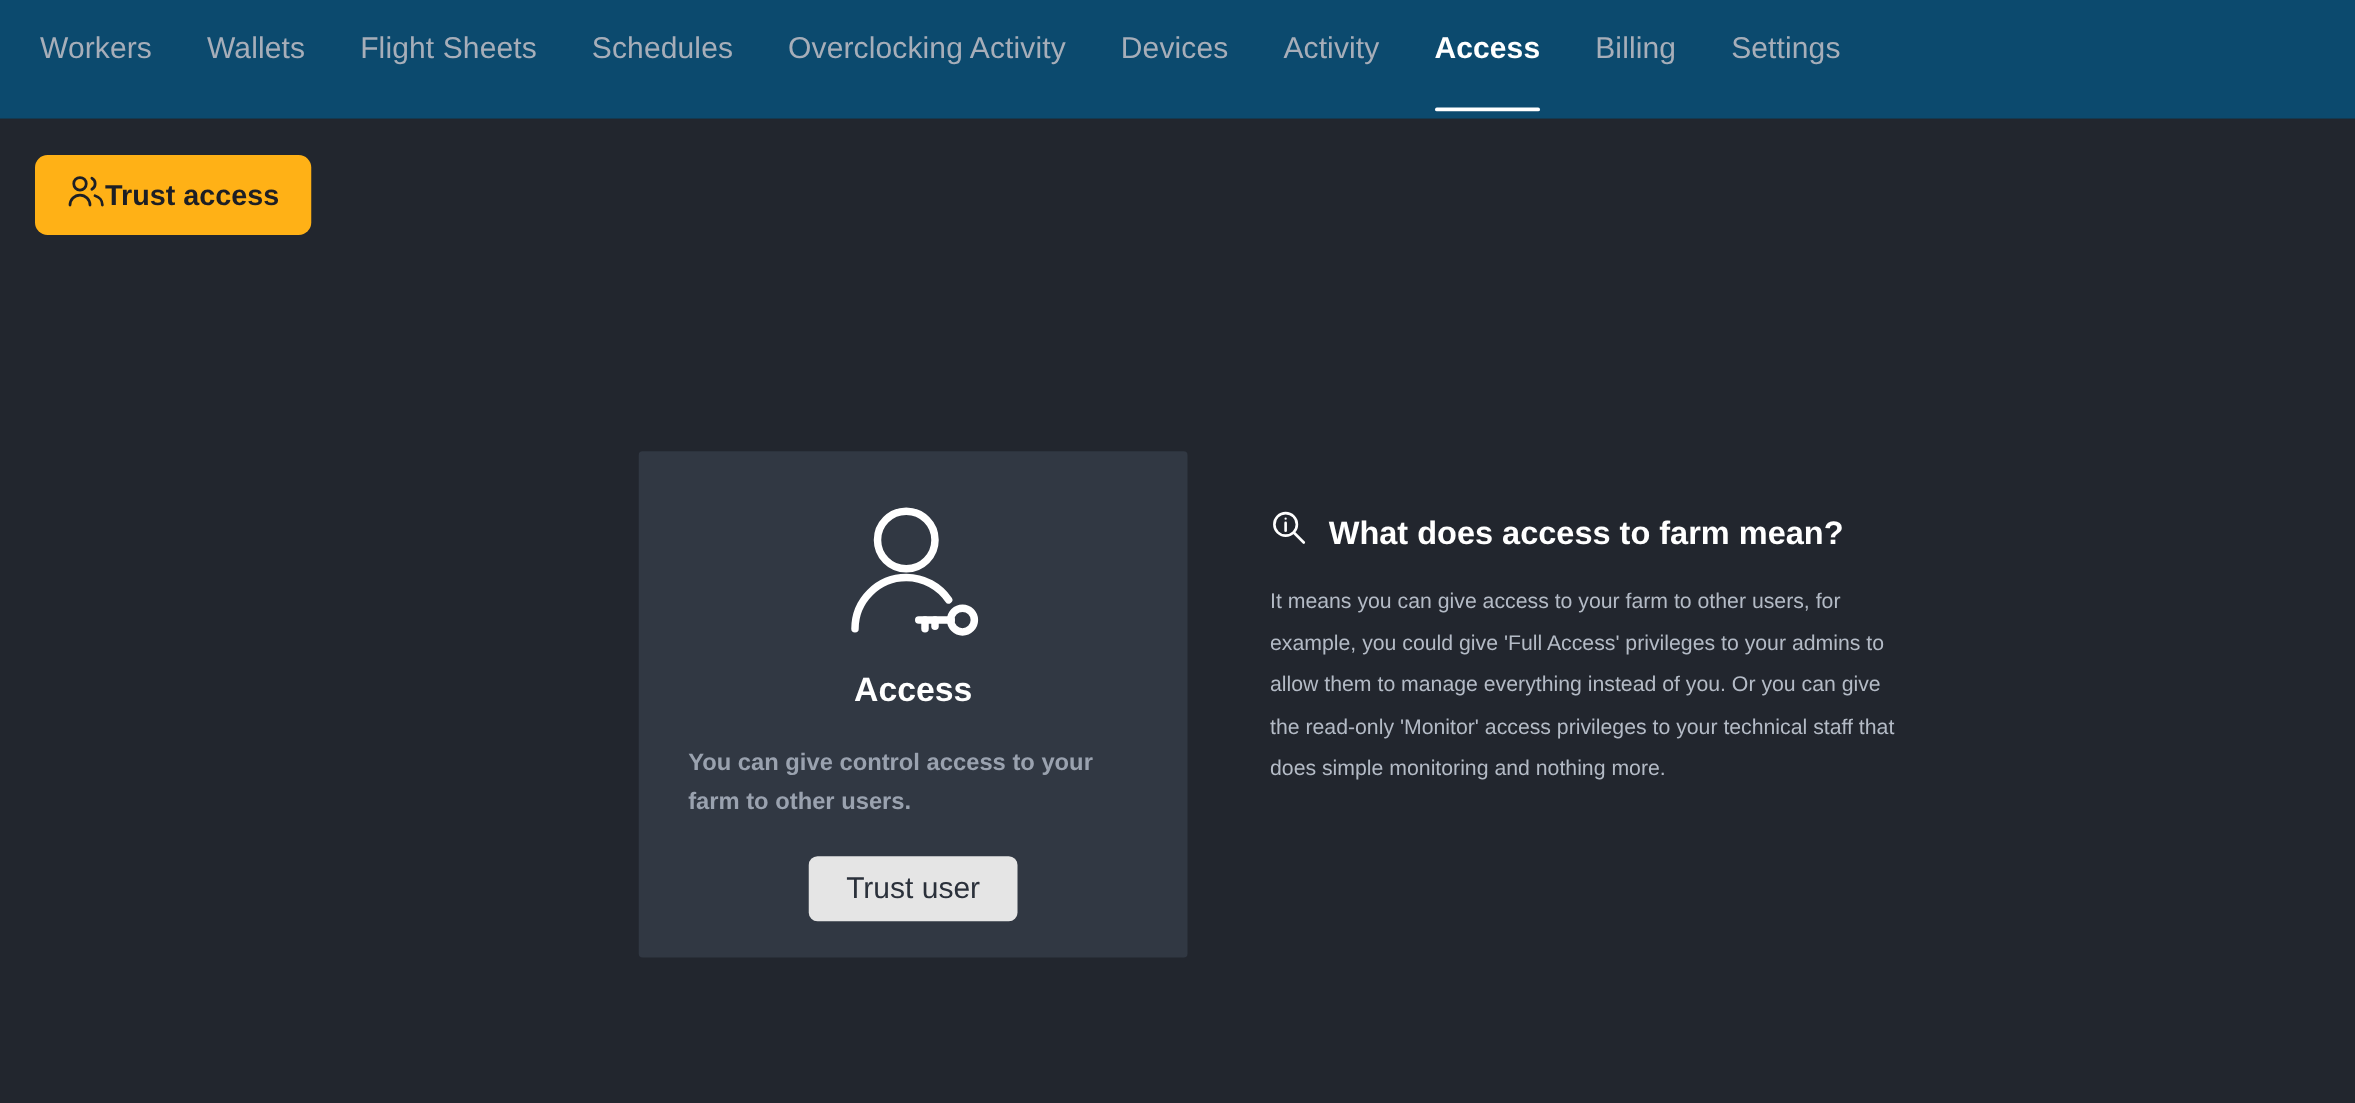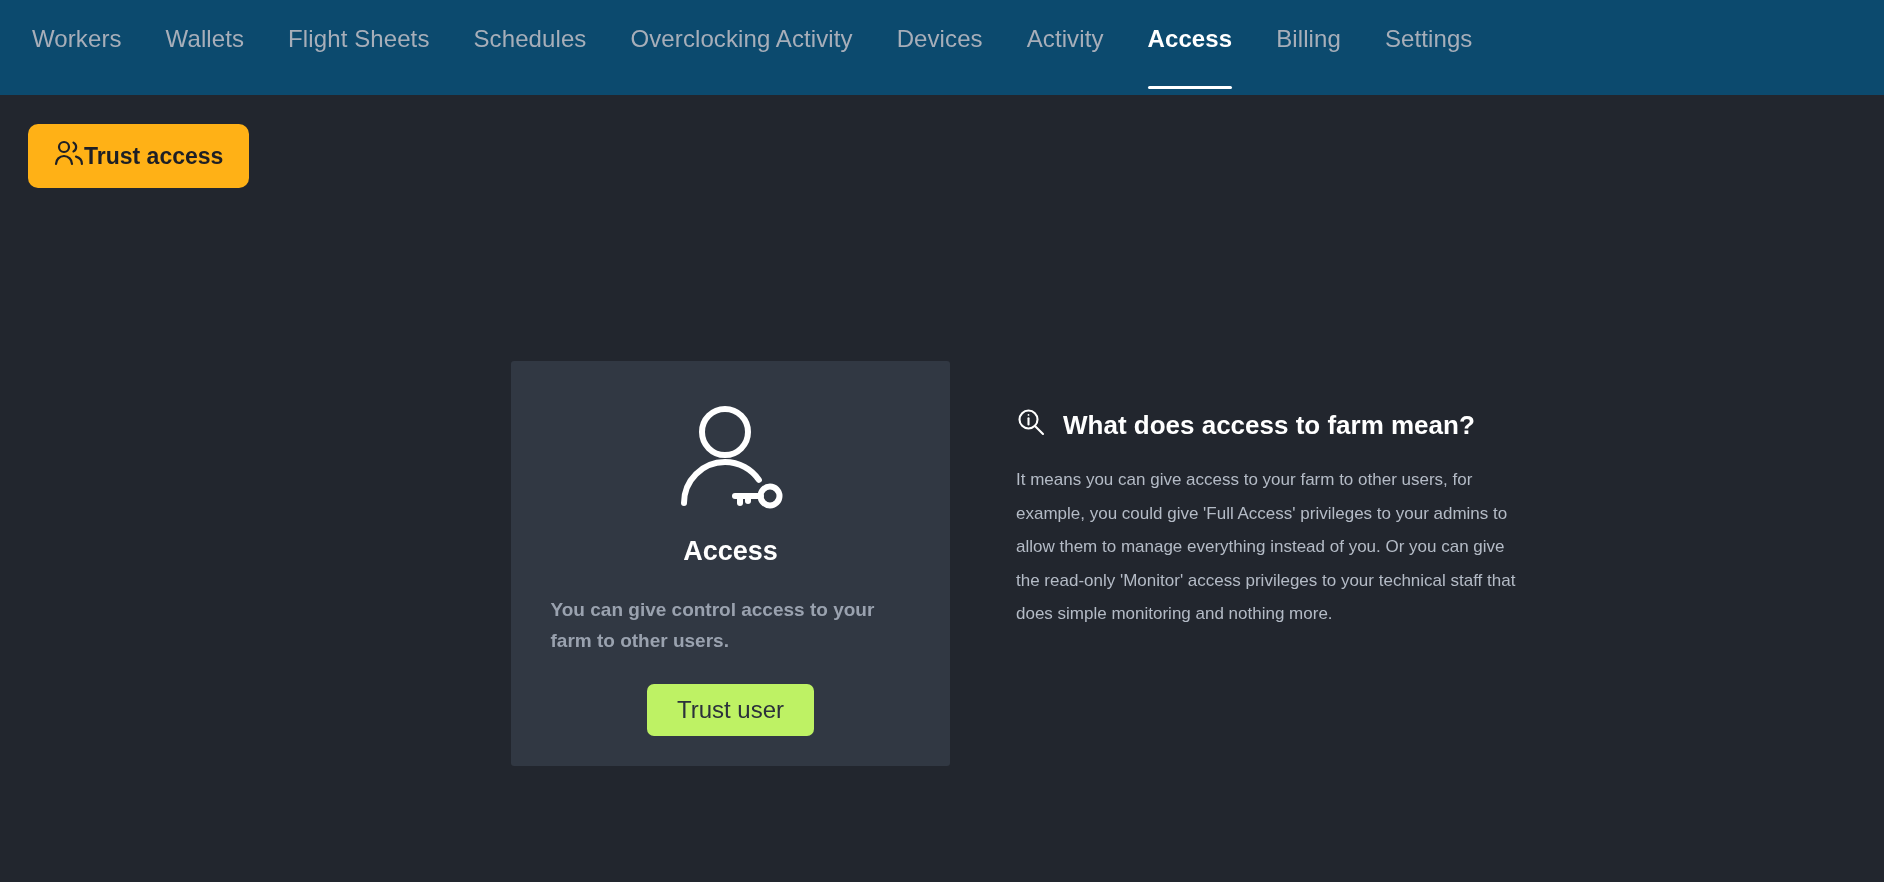--- a/index.html
+++ b/index.html
@@ -128,21 +128,21 @@
     font-size: 19px;
     font-weight: 700;
     line-height: 31px;
     color: #9aa2af;
     text-align: left;
     max-width: 360px;
     margin-bottom: 28px;
   }
 
   .trust-user-btn {
-    background: #bef264;
+    background: #e5e5e5;
     color: #2b313b;
     border: none;
     border-radius: 7px;
     height: 52px;
     padding: 0 30px;
     font-size: 24px;
     font-family: "Liberation Sans", sans-serif;
     cursor: pointer;
   }
 

